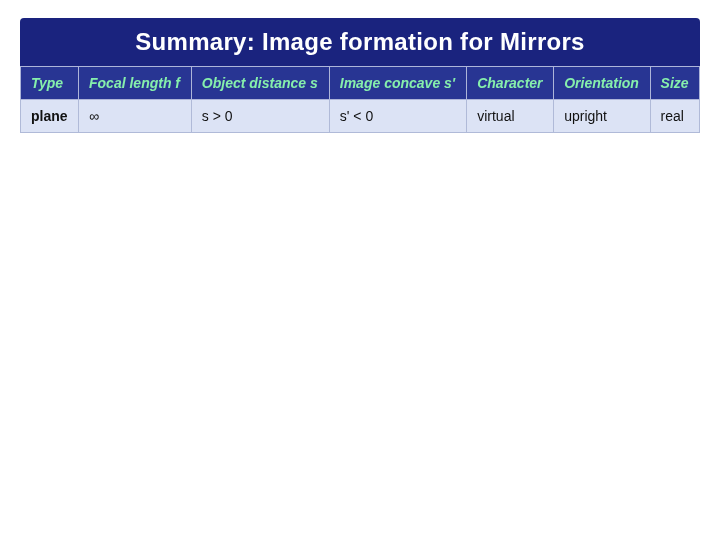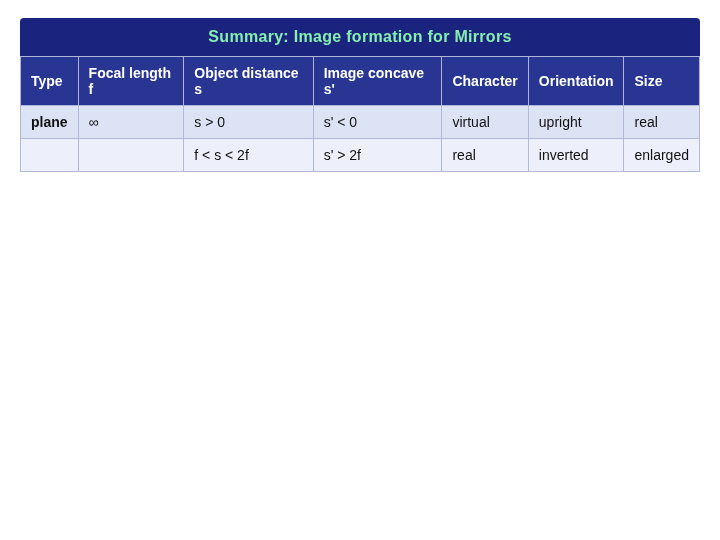--- a/index.html
+++ b/index.html
@@ -11,36 +11,37 @@
       display: flex;
       align-items: flex-start;
       justify-content: center;
       padding: 18px 20px;
     }
     .container {
       width: 680px;
     }
     .title-bar {
       background: #1a237e;
-      color: #86efac;
+      color: #ffffff;
       text-align: center;
-      font-size: 16px;
+      font-size: 24px;
       font-weight: bold;
       padding: 10px 16px;
       border-radius: 4px 4px 0 0;
       letter-spacing: 0.3px;
     }
     table {
       width: 100%;
       border-collapse: collapse;
       font-size: 14px;
     }
     thead tr {
       background: #283593;
-      color: #ffffff;
+      color: #86efac;
+      font-style: italic;
     }
     thead th {
       padding: 8px 10px;
       text-align: left;
       font-weight: bold;
       border: 1px solid #adb5d9;
     }
     tbody tr:nth-child(odd) {
       background: #dce3f5;
     }
@@ -77,24 +78,15 @@
     <tbody id="table-body">
     <tr>
           <td class="type-cell">plane</td>
           <td>∞</td>
           <td>s &gt; 0</td>
           <td>s' &lt; 0</td>
           <td>virtual</td>
           <td>upright</td>
           <td>real</td>
         </tr>
-        <tr>
-          <td></td>
-          <td></td>
-          <td>f &lt; s &lt; 2f</td>
-          <td>s' &gt; 2f</td>
-          <td>real</td>
-          <td>inverted</td>
-          <td>enlarged</td>
-        </tr>
       </tbody>
   </table>
 </div>
 
 </body></html>

